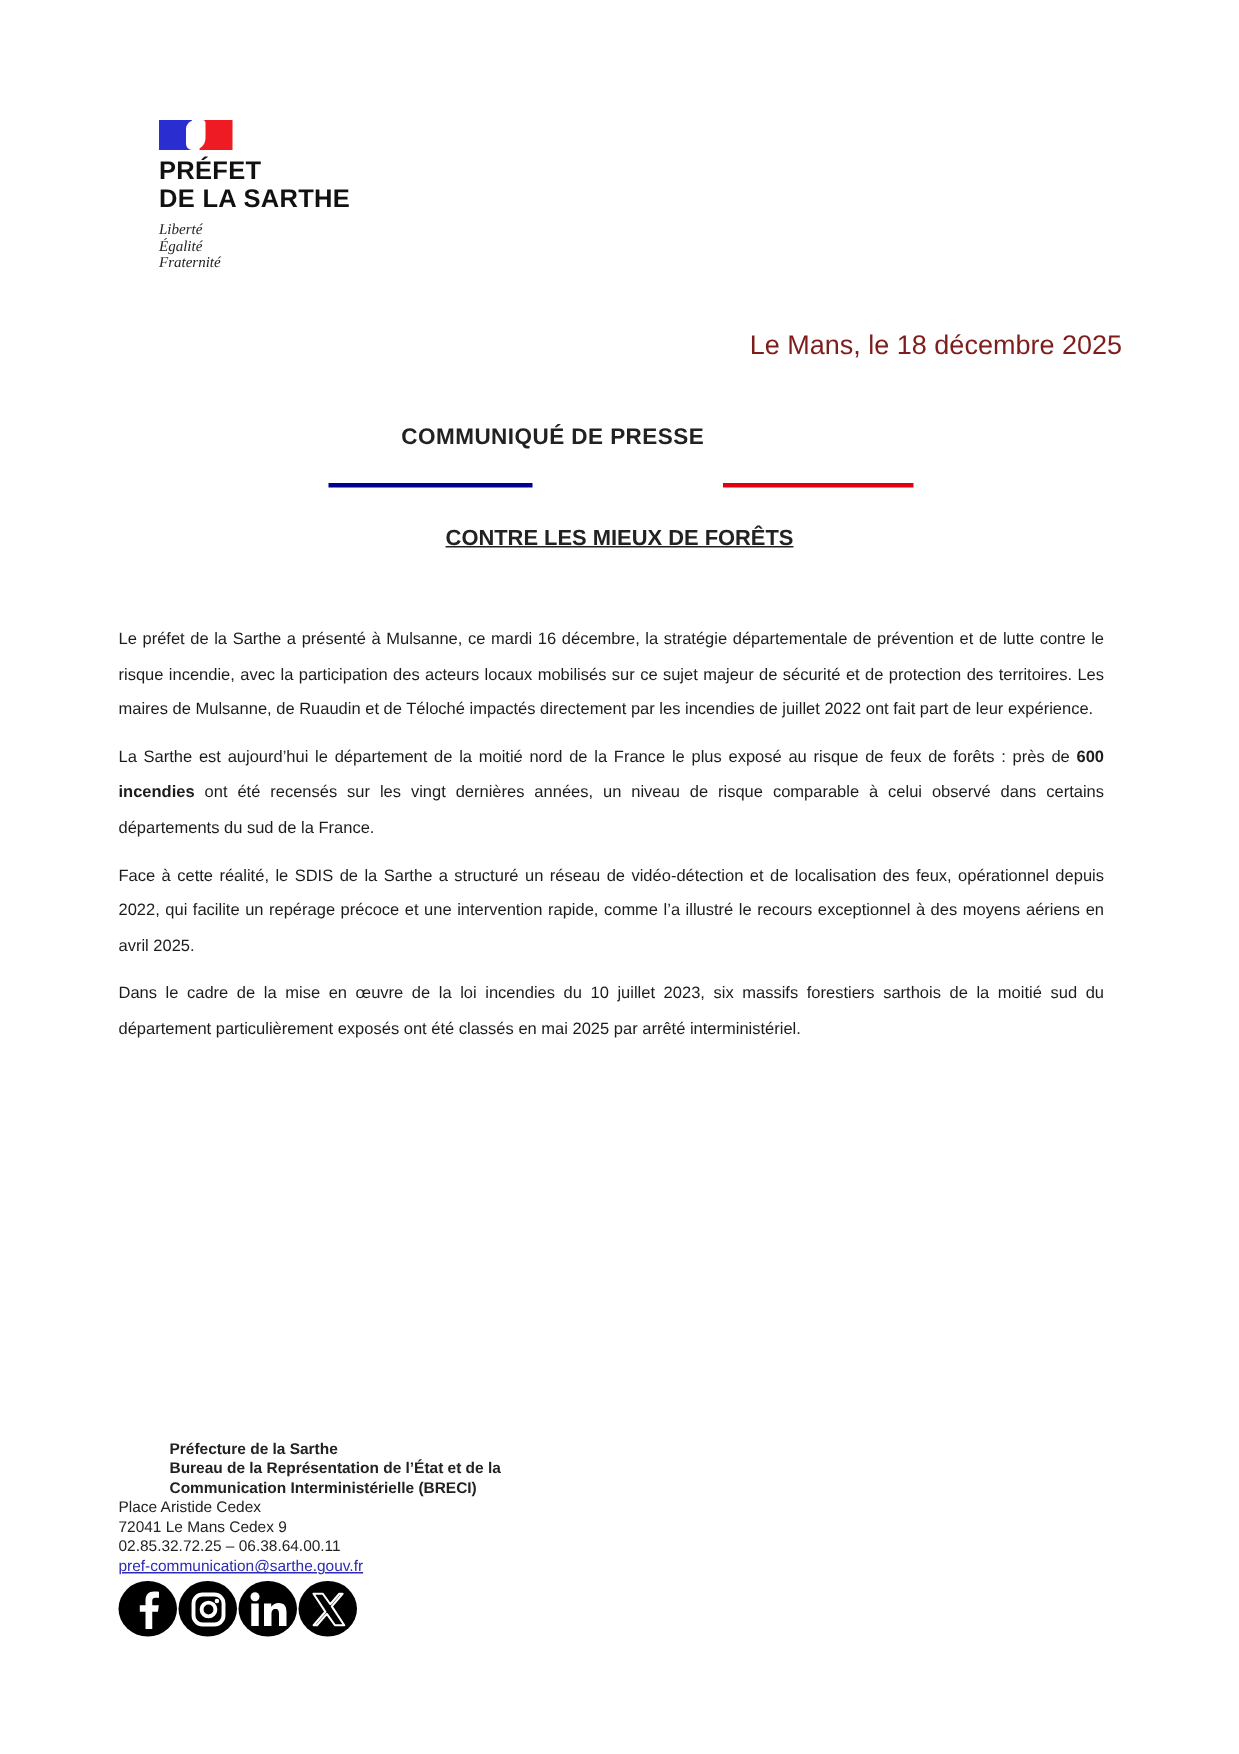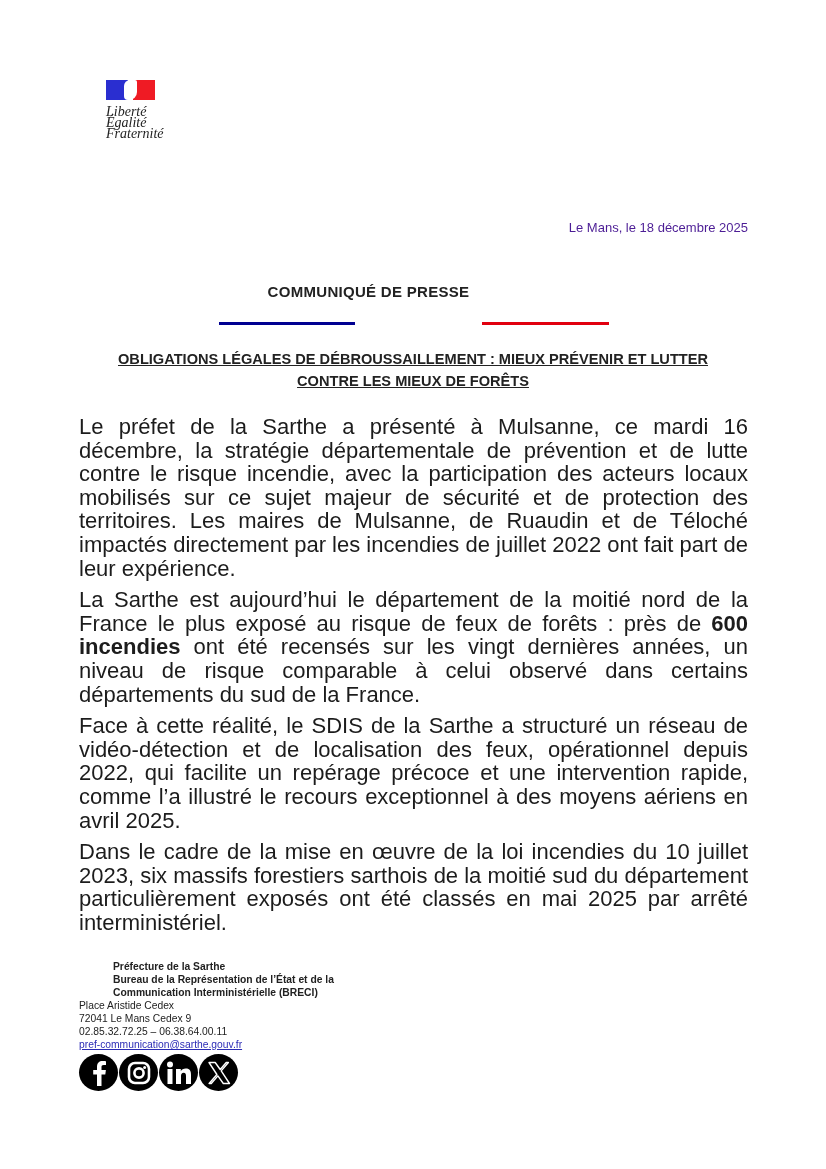--- a/index.html
+++ b/index.html
@@ -8,66 +8,69 @@
       font-family: "Liberation Sans", "DejaVu Sans", sans-serif;
       color: #1a1a1a;
     }
     .logo { position: absolute; left: 106px; top: 80px; width: 160px; }
     .flag { position: relative; width: 49px; height: 20px; }
     .flag .blue { position: absolute; left: 0; top: 0; width: 22px; height: 20px; background: #2a2ed0; }
     .flag .red { position: absolute; left: 27px; top: 0; width: 22px; height: 20px; background: #ef1b24; }
     .flag .mid { position: absolute; left: 18px; top: 0; width: 13px; height: 20px; background: #fff;
       border-radius: 6px 2px 8px 4px; }
     .logo-title { margin-top: 4px; font-weight: bold; font-size: 17px; line-height: 19px; color: #111; letter-spacing: 0.2px; }
-    .motto { margin-top: 6px; font-family: "Liberation Serif", serif; font-style: italic; font-size: 14px; line-height: 11px; color: #222; }
+    .motto { margin-top: 6px; font-family: "Liberation Serif", serif; font-style: italic; font-size: 10px; line-height: 11px; color: #222; }
 
-    .date { position: absolute; right: 78px; top: 220px; font-size: 13px; color: #4c1d95; }
+    .date { position: absolute; right: 78px; top: 220px; font-size: 18px; color: #7f1d1d; }
     .press-title { position: absolute; left: 0; width: 737px; top: 283px; text-align: center; font-weight: bold; font-size: 15px; color: #222; letter-spacing: 0.3px; }
     .rule-blue { position: absolute; left: 219px; top: 322px; width: 136px; height: 3px; background: #000091; }
     .rule-red { position: absolute; left: 482px; top: 322px; width: 127px; height: 3px; background: #e1000f; }
 
     .headline { position: absolute; left: 78px; width: 670px; top: 348px; text-align: center;
       font-weight: bold; font-size: 14.6px; line-height: 22px; color: #222; text-decoration: underline; }
 
     .body { position: absolute; left: 79px; width: 669px; top: 415px; }
-    .body p { margin: 0 0 8px 0; font-size: 22px; line-height: 23.6px; text-align: justify; color: #1c1c1c; }
+    .body p { margin: 0 12px 8px 0; font-size: 11px; line-height: 23.6px; text-align: justify; color: #1c1c1c; }
     .body b { font-weight: bold; }
 
     .footer { position: absolute; left: 79px; top: 960px; font-size: 10.3px; line-height: 13px; color: #222; }
     .footer .bold { font-weight: bold; padding-left: 34px; }
     .footer a { color: #2b2bb5; text-decoration: underline; }
     .socials { position: absolute; left: 79px; top: 1054px; display: flex; gap: 1px; }
     .soc { width: 39px; height: 37px; border-radius: 50%; background: #000; color: #fff;
       display: flex; align-items: center; justify-content: center; }
     .soc svg { display: block; }
   </style>
 </head>
 <body>
 
 <div class="logo">
   <div class="flag">
     <div class="blue"></div>
       <div class="red"></div>
       <div class="mid"></div>
   </div>
+  <div class="logo-title">
+    <div>PRÉFET</div>
+    <div>DE LA SARTHE</div>
+  </div>
   <div class="motto">
     <div>Liberté</div>
     <div>Égalité</div>
     <div>Fraternité</div>
   </div>
 </div>
 
 <div class="date">Le Mans, le 18 décembre 2025</div>
 
 <div class="press-title">COMMUNIQUÉ DE PRESSE</div>
 <div class="rule-blue"></div>
 <div class="rule-red"></div>
 
 <div class="headline">
-  <div>OBLIGATIONS LÉGALES DE DÉBROUSSAILLEMENT : MIEUX PRÉVENIR ET LUTTER</div>
   <div>CONTRE LES MIEUX DE FORÊTS</div>
 </div>
 
 <div class="body">
   <p>Le préfet de la Sarthe a présenté à Mulsanne, ce mardi 16 décembre, la stratégie départementale de prévention et de lutte contre le risque incendie, avec la participation des acteurs locaux mobilisés sur ce sujet majeur de sécurité et de protection des territoires. Les maires de Mulsanne, de Ruaudin et de Téloché impactés directement par les incendies de juillet 2022 ont fait part de leur expérience.</p>
   <p><span>La Sarthe est aujourd’hui le département de la moitié nord de la France le plus exposé au risque de feux de forêts : près de </span><b>600 incendies</b><span> ont été recensés sur les vingt dernières années, un niveau de risque comparable à celui observé dans certains départements du sud de la France.</span></p>
   <p>Face à cette réalité, le SDIS de la Sarthe a structuré un réseau de vidéo-détection et de localisation des feux, opérationnel depuis 2022, qui facilite un repérage précoce et une intervention rapide, comme l’a illustré le recours exceptionnel à des moyens aériens en avril 2025.</p>
   <p>Dans le cadre de la mise en œuvre de la loi incendies du 10 juillet 2023, six massifs forestiers sarthois de la moitié sud du département particulièrement exposés ont été classés en mai 2025 par arrêté interministériel.</p>
 </div>
 

